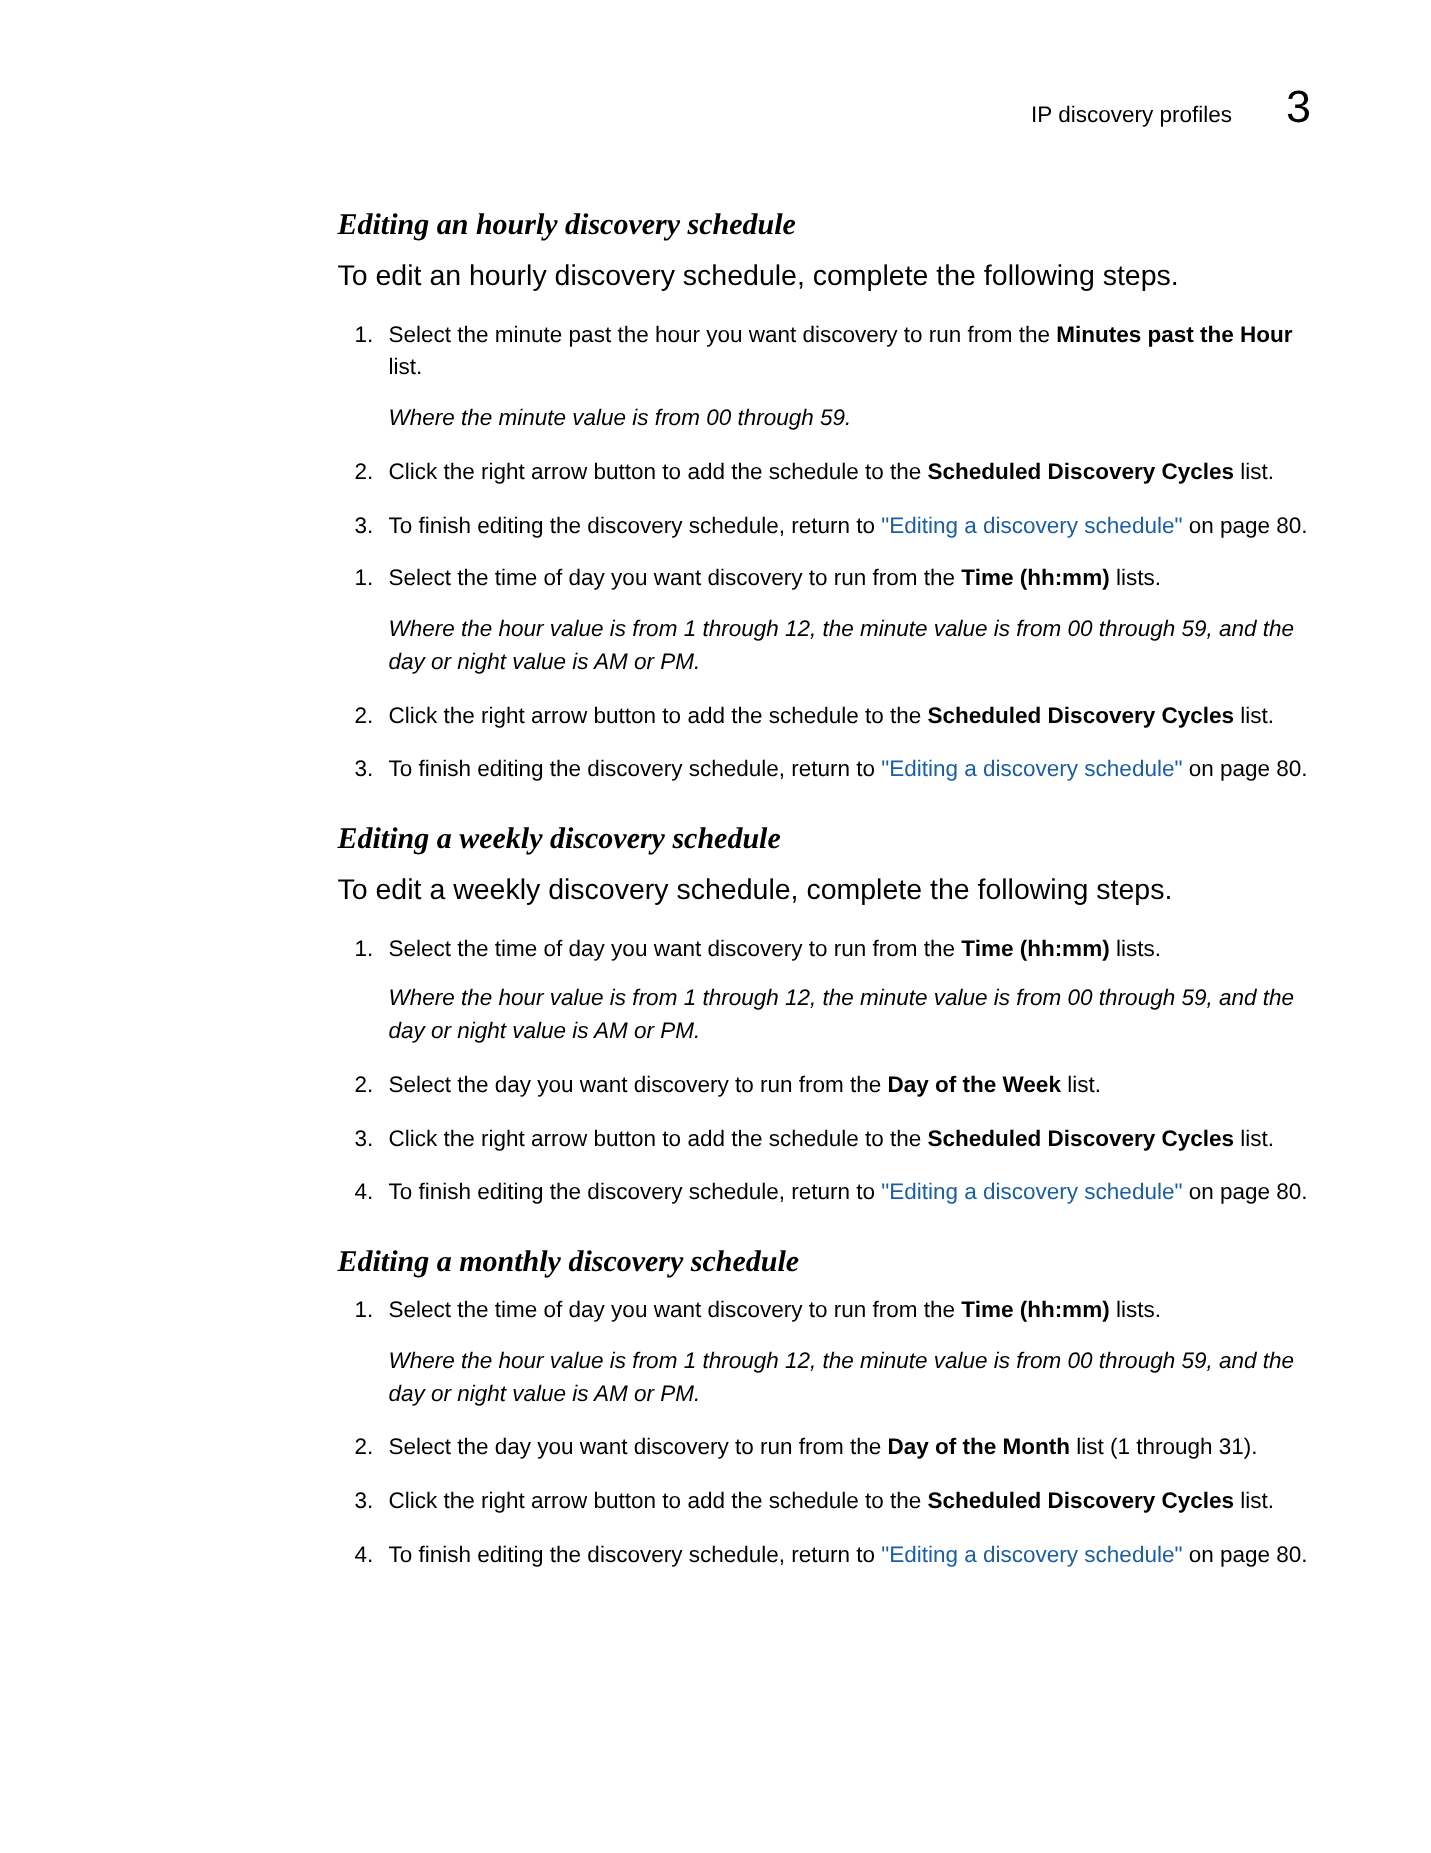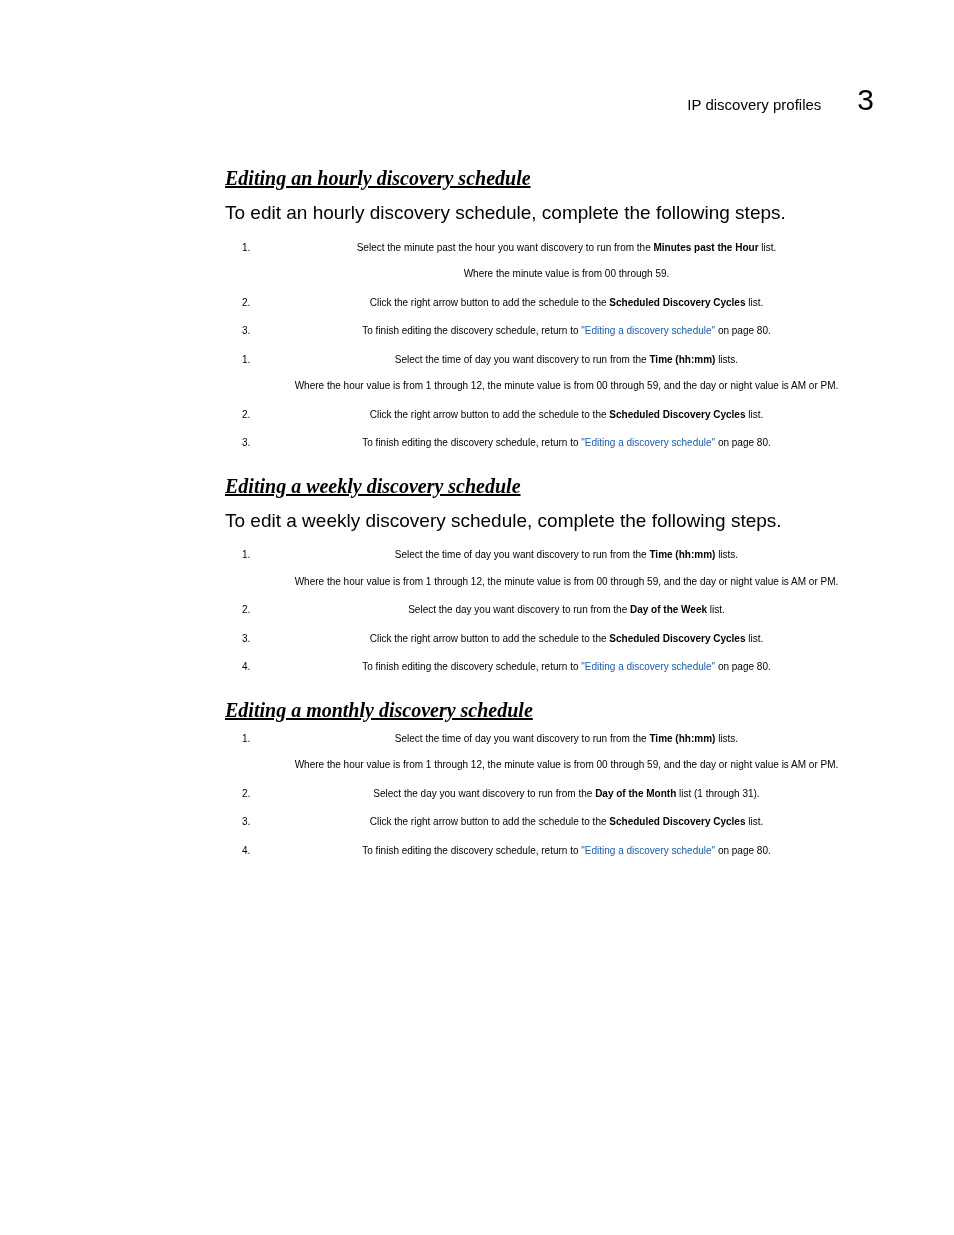--- a/index.html
+++ b/index.html
@@ -8,21 +8,20 @@
     background: #fff;
     font-family: Arial, Helvetica, sans-serif;
     color: #000;
     width: 954px;
     height: 1235px;
     box-sizing: border-box;
   }
   .page {
     padding: 55px 80px 0 225px;
     box-sizing: border-box;
-    margin-top: 28px;
   }
   .header-row {
     display: flex;
     justify-content: flex-end;
     align-items: baseline;
     gap: 36px;
     margin-bottom: 50px;
   }
   .header-text {
     font-size: 15px;
@@ -32,41 +31,40 @@
     font-size: 30px;
     font-family: Arial, Helvetica, sans-serif;
     font-weight: 400;
   }
   h2.section {
     font-style: italic;
     font-weight: bold;
     font-size: 20px;
     margin: 24px 0 10px 0;
     font-family: Georgia, "Times New Roman", serif;
-    text-decoration: underline;
   }
   .intro {
     font-size: 19px;
     margin: 0 0 14px 0;
     line-height: 1.4;
   }
   ol.steps {
     list-style: decimal;
     margin: 0 0 0 0;
     padding-left: 28px;
-    font-size: 10px;
-    text-align: center;
+    font-size: 15px;
   }
   ol.steps > li {
     padding-left: 6px;
     margin: 0 0 14px 0;
     line-height: 1.45;
   }
   .substep {
     margin-top: 12px;
+    font-style: italic;
   }
   .bold { font-weight: bold; }
   .link {
     color: #1a5ea8;
     text-decoration: none;
   }
 </style>
 </head>
 <body>
 

